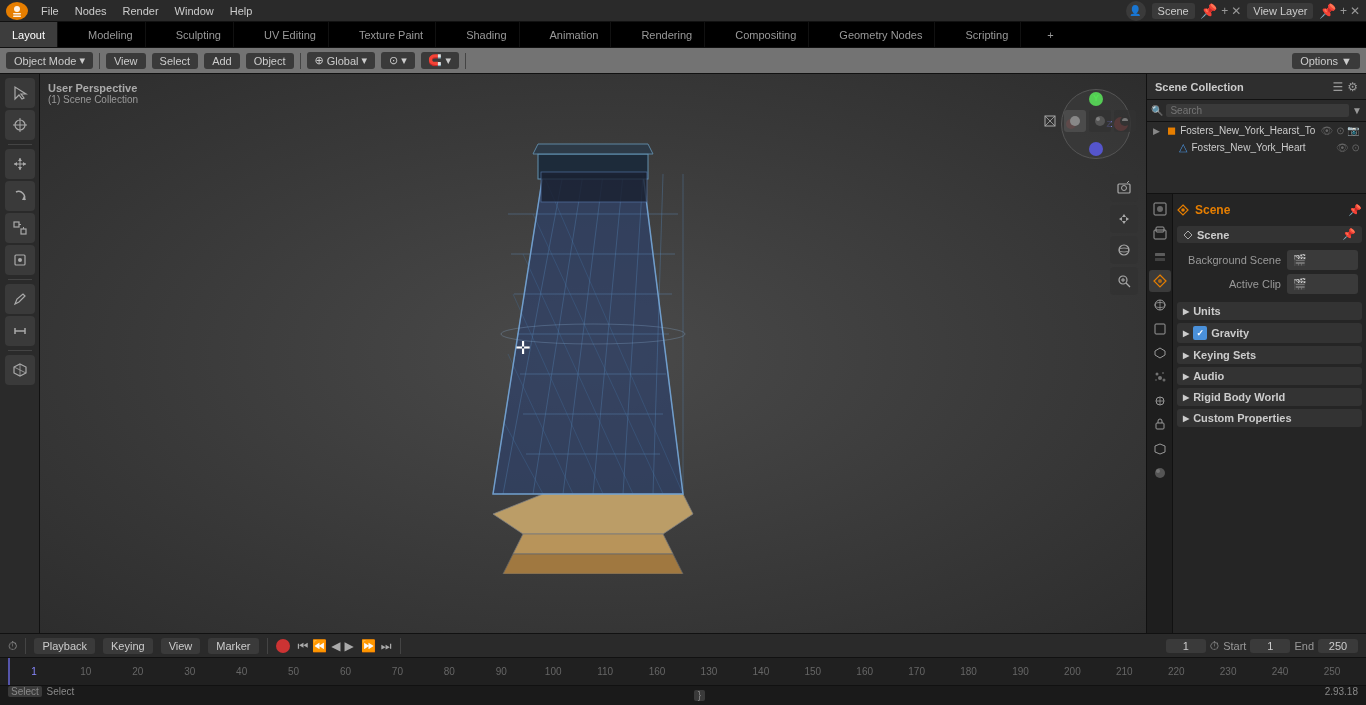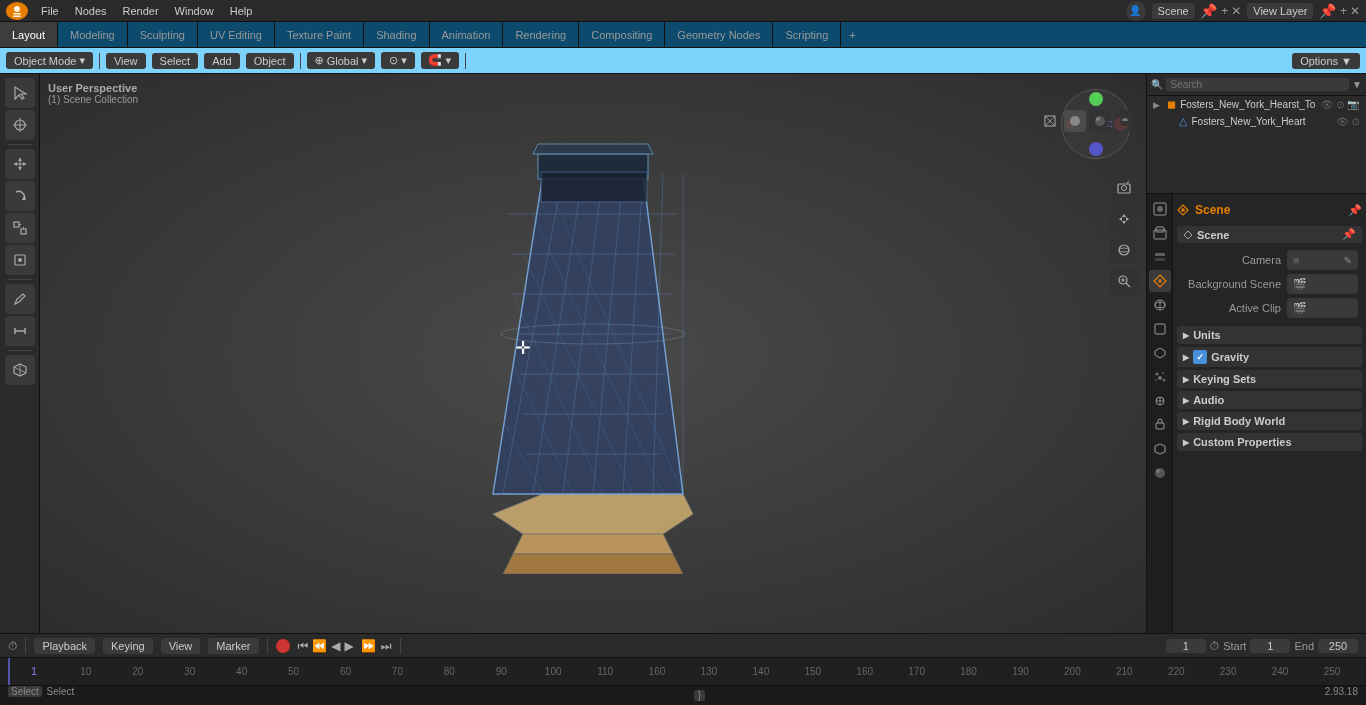--- a/index.html
+++ b/index.html
@@ -41,26 +41,27 @@
     }
     .menu-item {
       padding: 2px 7px;
       cursor: pointer;
       color: #ccc;
       border-radius: 3px;
     }
 
     
     .workspace-bar {
-      background: #0c4a6e;
+      background: #000000;
       height: 26px;
       display: flex;
       align-items: center;
       border-bottom: 1px solid #111;
       flex-shrink: 0;
+      gap: 18px;
     }
     .workspace-tab {
       padding: 4px 12px;
       cursor: pointer;
       color: #999;
       border-right: 1px solid #111;
       height: 100%;
       display: flex;
       align-items: center;
     }
@@ -463,21 +464,21 @@
   <div class="workspace-tab">Texture Paint</div>
   <div class="workspace-tab">Shading</div>
   <div class="workspace-tab">Animation</div>
   <div class="workspace-tab">Rendering</div>
   <div class="workspace-tab">Compositing</div>
   <div class="workspace-tab">Geometry Nodes</div>
   <div class="workspace-tab">Scripting</div>
   <div class="workspace-tab-add">+</div>
 </div>
 
-<div style="height:26px;background:#7dd3fc;display:flex;align-items:center;padding:0 6px;gap:6px;border-bottom:1px solid #111;flex-shrink:0;">
+<div style="height:26px;background:#737373;display:flex;align-items:center;padding:0 6px;gap:6px;border-bottom:1px solid #111;flex-shrink:0;">
   <button class="viewport-header-btn">
     <span>Object Mode</span>
     <span>▾</span>
   </button>
   <div style="width:1px;height:16px;background:#444;"></div>
   <button class="viewport-header-btn">View</button>
   <button class="viewport-header-btn">Select</button>
   <button class="viewport-header-btn">Add</button>
   <button class="viewport-header-btn">Object</button>
   <div style="width:1px;height:16px;background:#444;"></div>
@@ -694,20 +695,27 @@
         </div>
       </div>
 
       <div style="position:absolute;top:47%;left:43%;cursor:crosshair;color:white;font-size:18px;">✛</div>
     </div>
   </div>
 
   <div style="width:220px;display:flex;flex-direction:column;background:#252525;border-left:1px solid #111;">
 
     <div style="height:120px;display:flex;flex-direction:column;border-bottom:1px solid #111;">
+      <div class="panel-header">
+        <span class="panel-title">Scene Collection</span>
+        <div class="panel-icons">
+          <span class="panel-icon">☰</span>
+          <span class="panel-icon">⚙</span>
+        </div>
+      </div>
 
       <div style="height:22px;background:#2a2a2a;display:flex;align-items:center;padding:0 4px;gap:3px;border-bottom:1px solid #111;">
         <span style="color:#999;font-size:10px;cursor:pointer;">🔍</span>
         <input type="text" style="flex: 1 1 0%; background: rgb(58, 58, 58); border: none; border-radius: 2px; color: rgb(204, 204, 204); padding: 1px 4px; font-size: 10px; outline: none;" placeholder="Search">
         <span style="color:#999;font-size:10px;cursor:pointer;">▼</span>
       </div>
 
       <div style="flex:1;overflow-y:auto;background:#2a2a2a;">
         <div class="outliner-item">
           <span class="outliner-arrow">▶</span>
@@ -828,28 +836,20 @@
             <svg width="10" height="10" viewBox="0 0 10 10">
                 <path d="M5 1 L9 5 L5 9 L1 5 Z" fill="none" stroke="#aaa" stroke-width="1"></path>
               </svg>
             <span style="color:#ccc;font-size:11px;font-weight:bold;">Scene</span>
           </div>
           <span style="color:#888;cursor:pointer;">📌</span>
         </div>
 
         <div style="padding:3px 4px 6px 4px;">
 
-          <div class="prop-row">
-            <span class="prop-label">Camera</span>
-            <div class="prop-value">
-              <span style="color:#555;">■</span>
-              <span style="flex:1;color:#888;font-size:10px;"> </span>
-              <span style="color:#888;font-size:10px;cursor:pointer;">✎</span>
-            </div>
-          </div>
 
           <div class="prop-row">
             <span class="prop-label">Background Scene</span>
             <div class="prop-value">
               <span style="color:#555;">🎬</span>
               <span style="flex:1;color:#888;font-size:10px;"> </span>
             </div>
           </div>
 
           <div class="prop-row">

